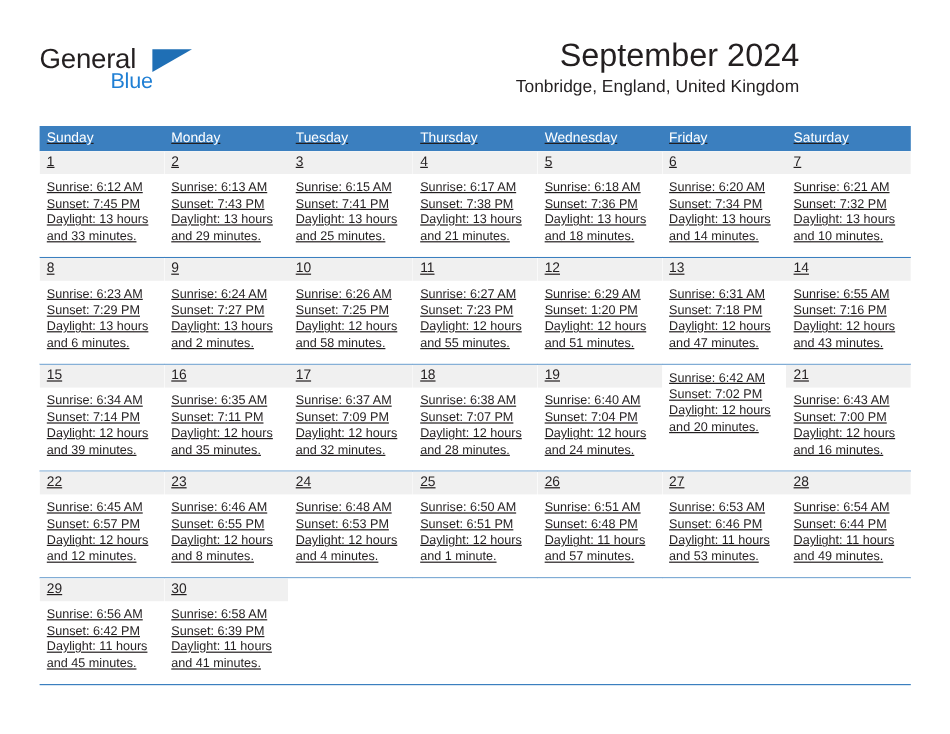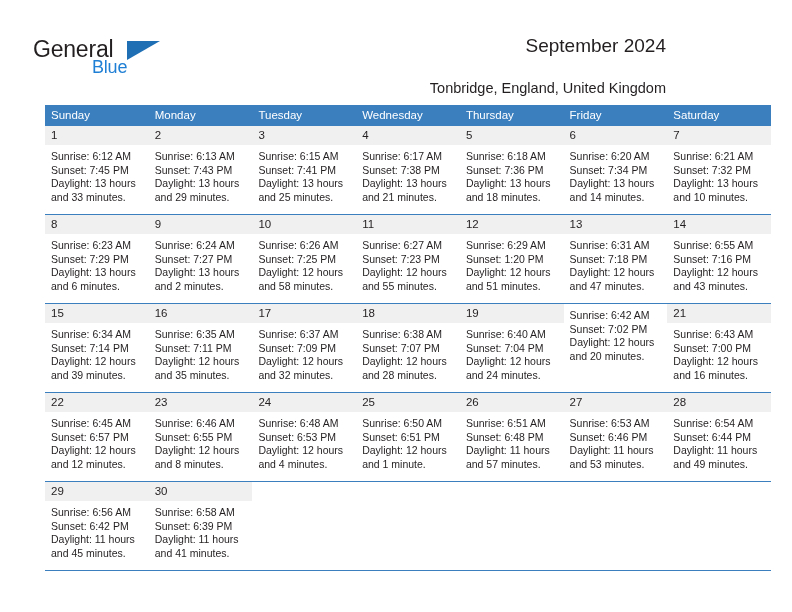--- a/index.html
+++ b/index.html
@@ -63,40 +63,41 @@
     color: #1f7fd4;
   }
 
   .title-block {
     position: absolute;
     right: 0;
     top: 0;
     text-align: right;
   }
   .cal-title {
-    font-size: 19px;
+    font-size: 27px;
     font-weight: normal;
     color: #231f20;
     line-height: 32px;
     white-space: nowrap;
   }
   .cal-subtitle {
     font-size: 14.5px;
     color: #231f20;
     line-height: 20px;
-    margin-top: 16px;
+    margin-top: 1px;
     white-space: nowrap;
   }
 
   
   .calendar {
     position: absolute;
-    left: 45px;
+    left: 33px;
     top: 105px;
     width: 726px;
+    text-decoration: underline;
   }
   .weekdays {
     display: flex;
     background: #3b7fbf;
     height: 21px;
   }
   .weekday {
     flex: 1 1 0;
     color: #ffffff;
     font-size: 11.5px;
@@ -160,22 +161,22 @@
     </div>
 
   </div>
 
   <div class="calendar">
 
     <div class="weekdays">
       <div class="weekday">Sunday</div>
       <div class="weekday">Monday</div>
       <div class="weekday">Tuesday</div>
+      <div class="weekday">Thursday</div>
       <div class="weekday">Wednesday</div>
-      <div class="weekday">Thursday</div>
       <div class="weekday">Friday</div>
       <div class="weekday">Saturday</div>
     </div>
 
     <div class="week">
       <div class="daycell">
         <div class="datenum">1</div>
         <div class="info">
           <div>Sunrise: 6:12 AM</div>
           <div>Sunset: 7:45 PM</div>

